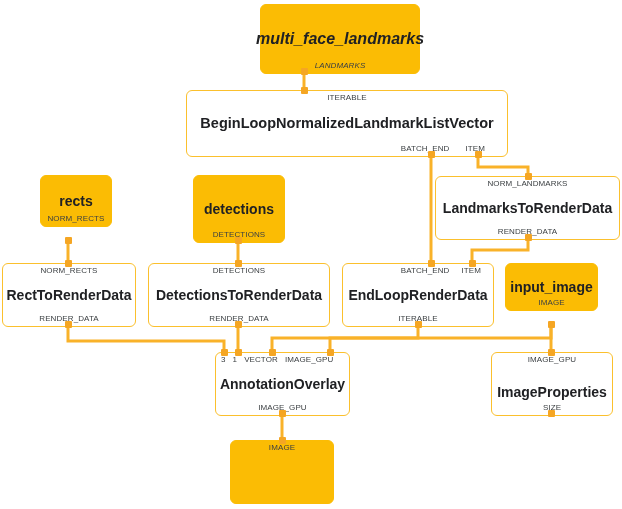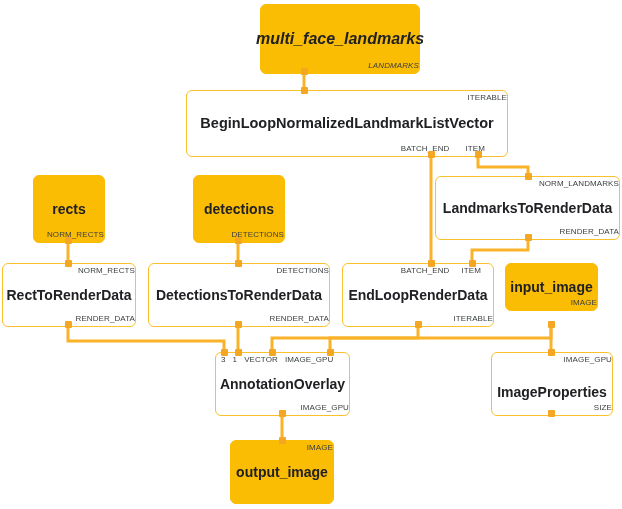--- a/index.html
+++ b/index.html
@@ -32,21 +32,21 @@
     font-weight:bold;
     color:#202124;
     line-height:1.05;
     white-space:nowrap;
     text-align:center;
   }
   .port-row{
     position:absolute;
     left:0;right:0;
     display:flex;
-    justify-content:flex-end;
+    justify-content:center;
     white-space:nowrap;
     pointer-events:none;
   }
   .port-row.top{top:3px;}
   .port-row.bottom{bottom:3px;}
   .port-label{
     font-size:8px;
     color:#3c4043;
     letter-spacing:.1px;
     line-height:1;
@@ -87,21 +87,21 @@
       <div class="node calc" style="left: 186px; top: 90px; width: 322px; height: 67px;">
         <div class="port-row top">
           <span class="port-label">ITERABLE</span>
         </div>
         <div class="node-title" style="font-size: 14.5px;">BeginLoopNormalizedLandmarkListVector</div>
         <div class="port-row bottom" style="justify-content: flex-end; padding-right: 22px; gap: 16px;">
           <span class="port-label">BATCH_END</span>
           <span class="port-label">ITEM</span>
         </div>
       </div>
-      <div class="node source" style="left: 33px; top: 175px; width: 72px; height: 68px;">
+      <div class="node source" style="left: 40px; top: 175px; width: 72px; height: 52px;">
         <div class="node-title" style="font-size: 14px;">rects</div>
         <div class="port-row bottom">
           <span class="port-label">NORM_RECTS</span>
         </div>
       </div>
       <div class="node source" style="left: 193px; top: 175px; width: 92px; height: 68px;">
         <div class="node-title" style="font-size: 14px;">detections</div>
         <div class="port-row bottom">
           <span class="port-label">DETECTIONS</span>
         </div>
@@ -167,21 +167,20 @@
         </div>
         <div class="node-title" style="font-size: 14px; margin-top: 16px;">ImageProperties</div>
         <div class="port-row bottom">
           <span class="port-label">SIZE</span>
         </div>
       </div>
       <div class="node source" style="left: 230px; top: 440px; width: 104px; height: 64px;">
         <div class="port-row top">
           <span class="port-label">IMAGE</span>
         </div>
-        <div class="node-title" style="font-size: 14px;">output_image</div>
       </div>
     </div>
   <div id="pin-layer">
       <div class="pin" style="left: 300.5px; top: 67.5px; background: rgb(245, 166, 35);"></div>
       <div class="pin" style="left: 300.5px; top: 86.5px; background: rgb(245, 166, 35);"></div>
       <div class="pin" style="left: 427.5px; top: 150.5px; background: rgb(245, 166, 35);"></div>
       <div class="pin" style="left: 474.5px; top: 150.5px; background: rgb(245, 166, 35);"></div>
       <div class="pin" style="left: 524.5px; top: 172.5px; background: rgb(245, 166, 35);"></div>
       <div class="pin" style="left: 524.5px; top: 233.5px; background: rgb(245, 166, 35);"></div>
       <div class="pin" style="left: 64.5px; top: 236.5px; background: rgb(245, 166, 35);"></div>

